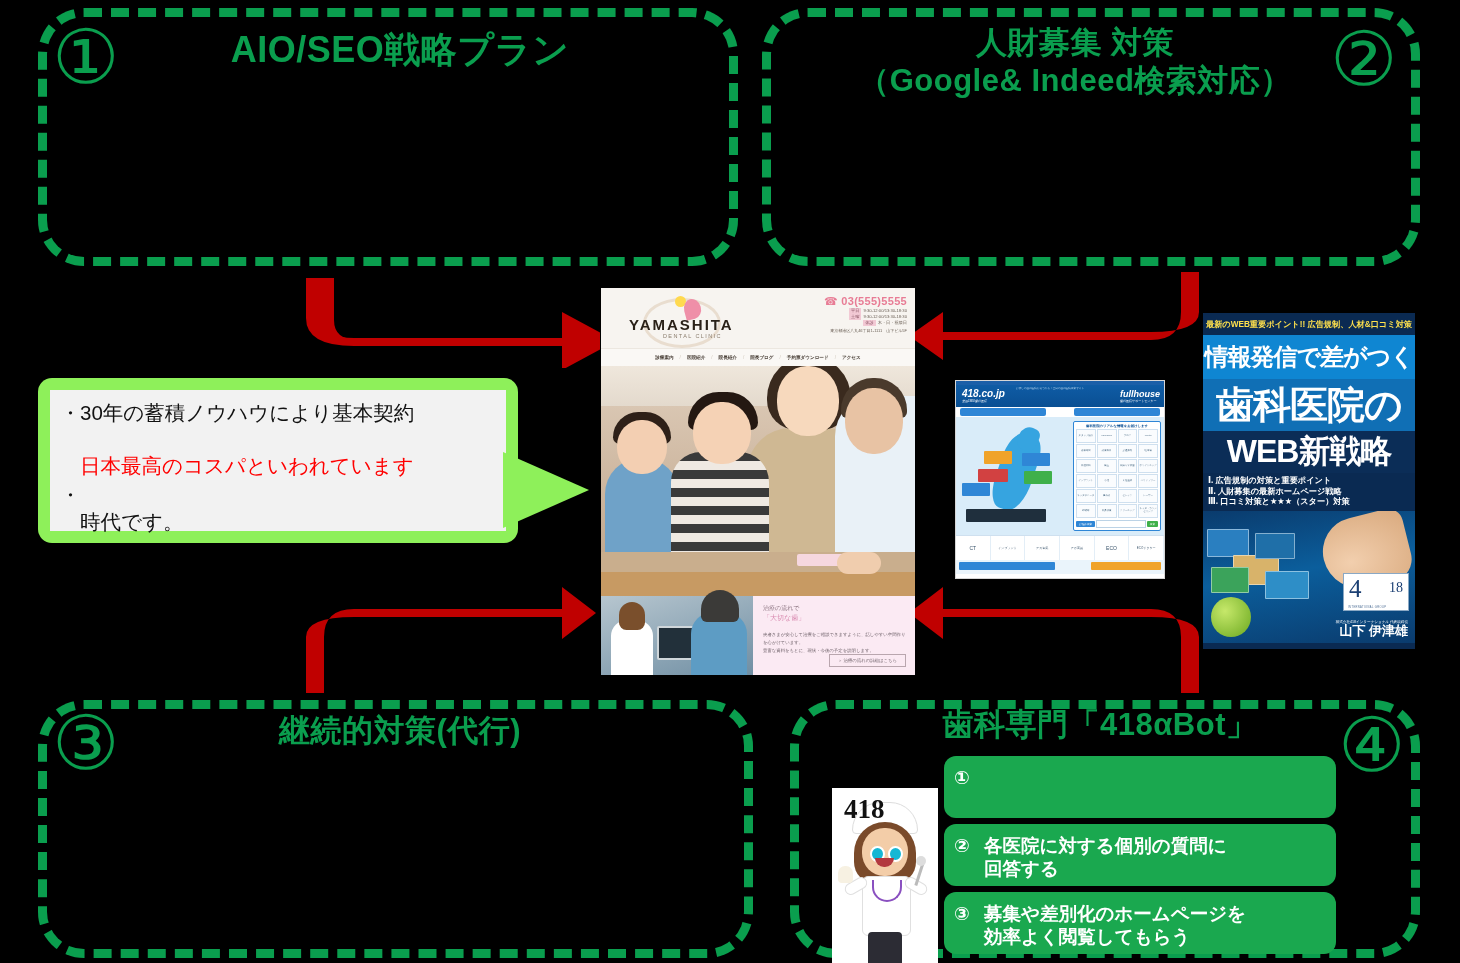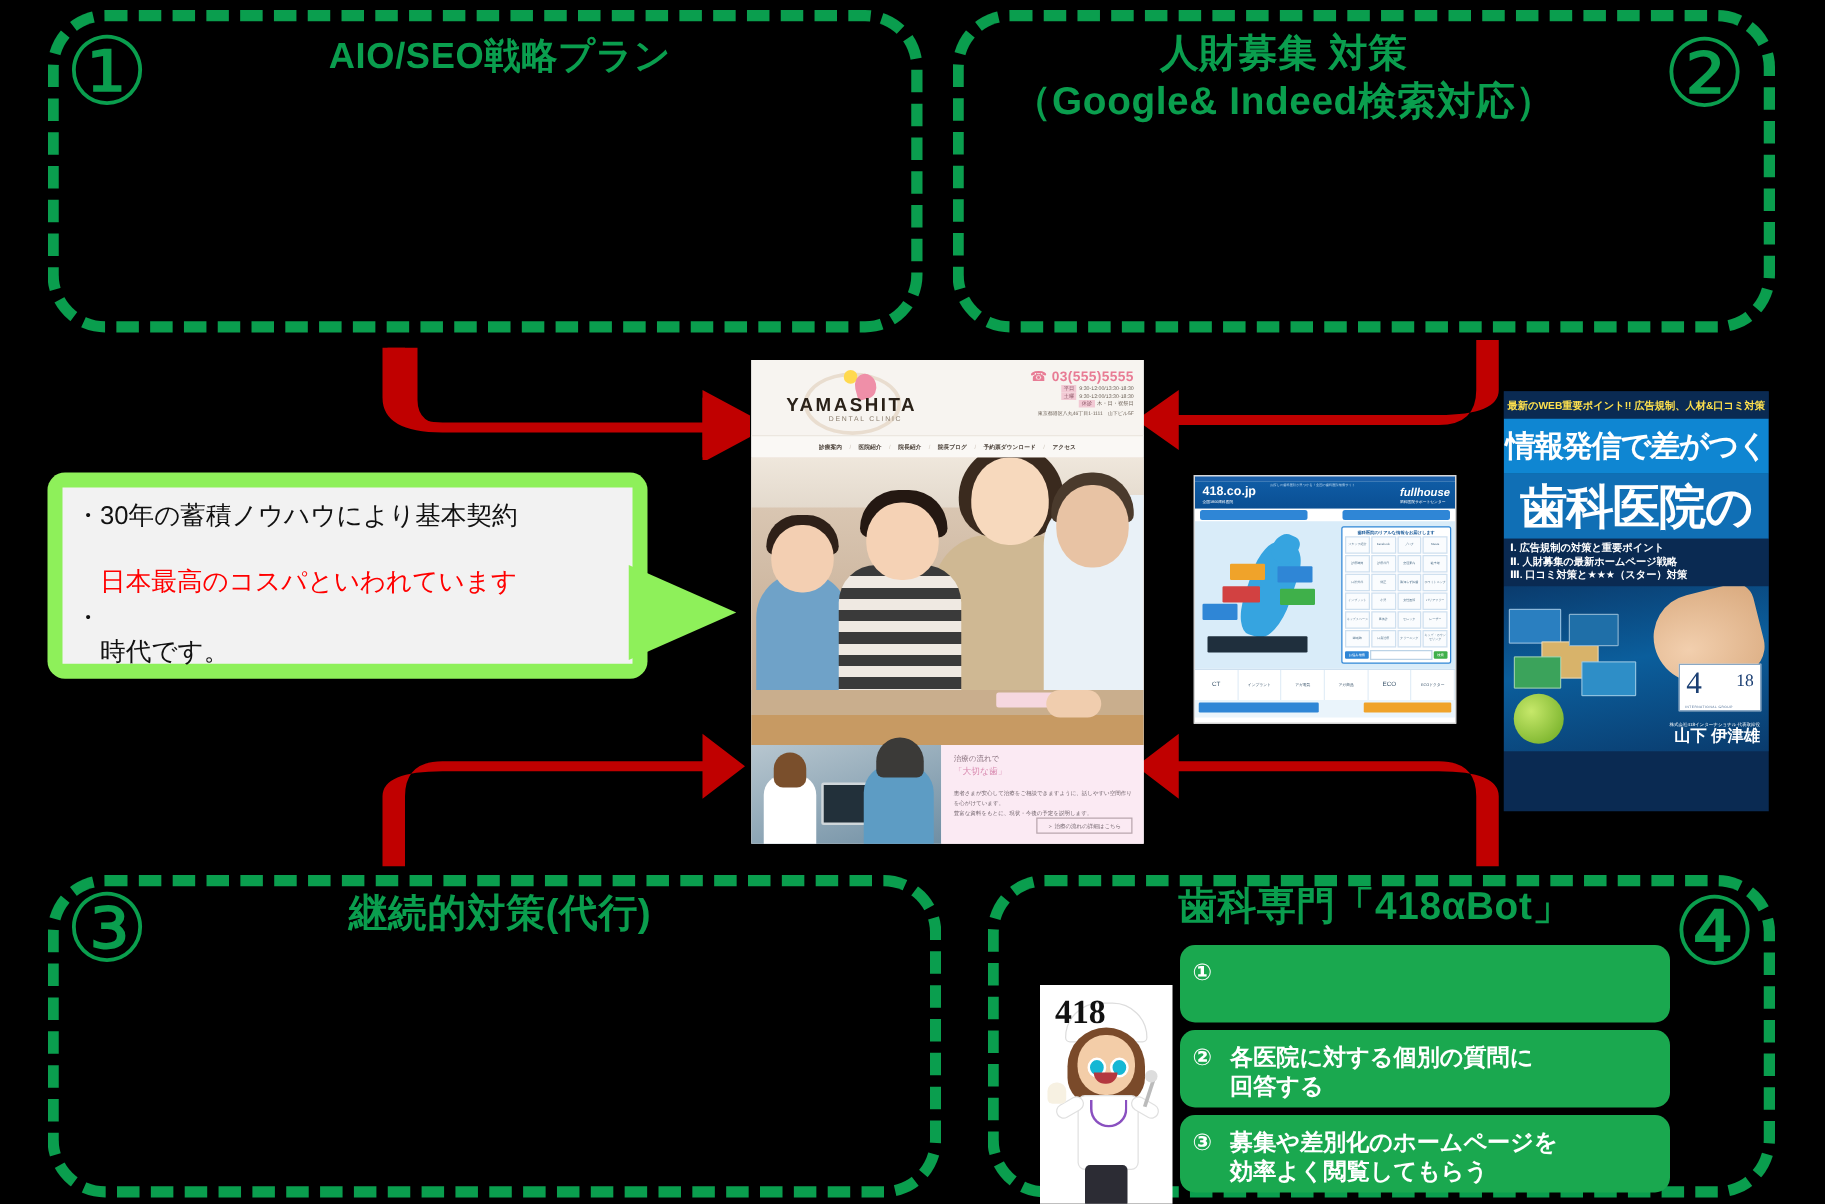--- a/index.html
+++ b/index.html
@@ -10,23 +10,23 @@
   .panel{position:absolute;border:9px dashed #0a9e4e;border-radius:46px;box-sizing:border-box;}
   #panel1{left:38px;  top:8px;   width:700px; height:258px;}
   #panel2{left:762px; top:8px;   width:658px; height:258px;}
   #panel3{left:38px;  top:700px; width:715px; height:258px;}
   #panel4{left:790px; top:700px; width:630px; height:258px;}
 
   .panel-title{position:absolute;color:#0a9e4e;font-weight:bold;letter-spacing:.5px;
                line-height:1.22;text-align:center;white-space:pre-line;}
   .circle-num{position:absolute;color:#0a9e4e;font-weight:400;line-height:1;}
 
-  #p1-title{left:150px; top:28px;  width:500px; font-size:29px;}
+  #p1-title{left:150px; top:28px;  width:500px; font-size:36px;}
   #p1-num  {left:52px;  top:20px;  font-size:75px;}
-  #p2-title{left:762px; top:24px;  width:530px; font-size:31px;}
+  #p2-title{left:810px; top:24px;  width:530px; font-size:31px;}
   #p2-num  {left:1330px;top:22px;  font-size:75px;}
   #p3-title{left:160px; top:712px; width:480px; font-size:31px;}
   #p3-num  {left:52px;  top:706px; font-size:75px;}
   #p4-title{left:880px; top:706px; width:440px; font-size:31px;}
   #p4-num  {left:1338px;top:708px; font-size:75px;}
 
   
   .arrow{position:absolute;}
   #arrow-tl{left:300px;top:278px;}
   #arrow-tr{left:905px;top:272px;}
@@ -126,21 +126,21 @@
   .pb-t2{font-size:7px;color:#d98ab0;line-height:1.5;}
   .pb-body{font-size:4.4px;color:#6d6068;line-height:1.9;margin-top:7px;}
   .pb-btn{position:absolute;right:9px;bottom:9px;border:1px solid #b9a6ae;
           padding:3px 8px;font-size:4.4px;color:#6d6068;}
 
   
   #site418{position:absolute;left:955px;top:380px;width:208px;height:197px;
           background:#fff;border:1px solid #d6d6d6;overflow:hidden;}
   .s-topbar{height:4px;background:#1b5fa8;}
   .s-head{height:22px;background:linear-gradient(180deg,#0f5ca5,#0a4f93);position:relative;}
-  .s-brand{position:absolute;left:6px;top:3px;color:#fff;font-size:10px;font-weight:bold;}
+  .s-brand{position:absolute;left:6px;top:3px;color:#fff;font-size:10px;font-weight:bold;font-style:italic;}
   .s-brand small{display:block;font-size:3px;font-weight:normal;}
   .s-full{position:absolute;right:4px;top:4px;color:#fff;font-size:9px;font-weight:bold;
           font-style:italic;}
   .s-full small{display:block;font-size:3px;font-style:normal;font-weight:normal;}
   .s-tinyline{position:absolute;left:60px;top:1px;font-size:2.6px;color:#bcd8f0;}
   .s-row2{height:10px;background:#fff;position:relative;}
   .s-tab{position:absolute;left:4px;top:1px;width:86px;height:8px;background:#2f86d6;
           border-radius:2px;}
   .s-tab2{position:absolute;right:4px;top:1px;width:86px;height:8px;background:#2f86d6;
           border-radius:2px;}
@@ -486,20 +486,23 @@
 <div id="book">
   <div class="bk-top">
     <span>最新のWEB重要ポイント!! 広告規制、人材&amp;口コミ対策</span>
   </div>
   <div class="bk-b1">
     <span>情報発信で差がつく</span>
   </div>
   <div class="bk-b2">
     <span>歯科医院の</span>
   </div>
+  <div class="bk-b3">
+    <span>WEB新戦略</span>
+  </div>
   <div class="bk-pts">
     <div>Ⅰ. 広告規制の対策と重要ポイント</div>
     <div>Ⅱ. 人財募集の最新ホームページ戦略</div>
     <div>Ⅲ. 口コミ対策と★★★（スター）対策</div>
   </div>
   <div class="bk-img">
     <div class="bk-scr" style="left:4px;top:18px;width:40px;height:26px;background:#2a7fc0;"></div>
     <div class="bk-scr" style="left:30px;top:44px;width:44px;height:28px;background:#d8b36a;"></div>
     <div class="bk-scr" style="left:8px;top:56px;width:36px;height:24px;background:#3ba35b;"></div>
     <div class="bk-scr" style="left:52px;top:22px;width:38px;height:24px;background:#1f6fa8;"></div>

